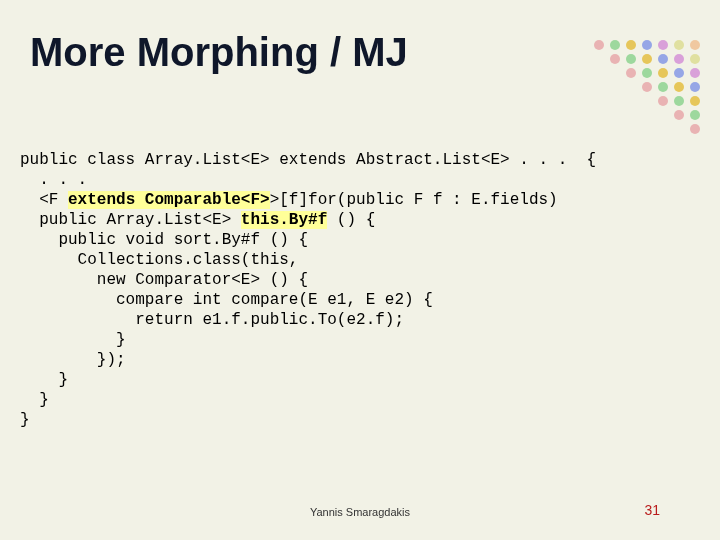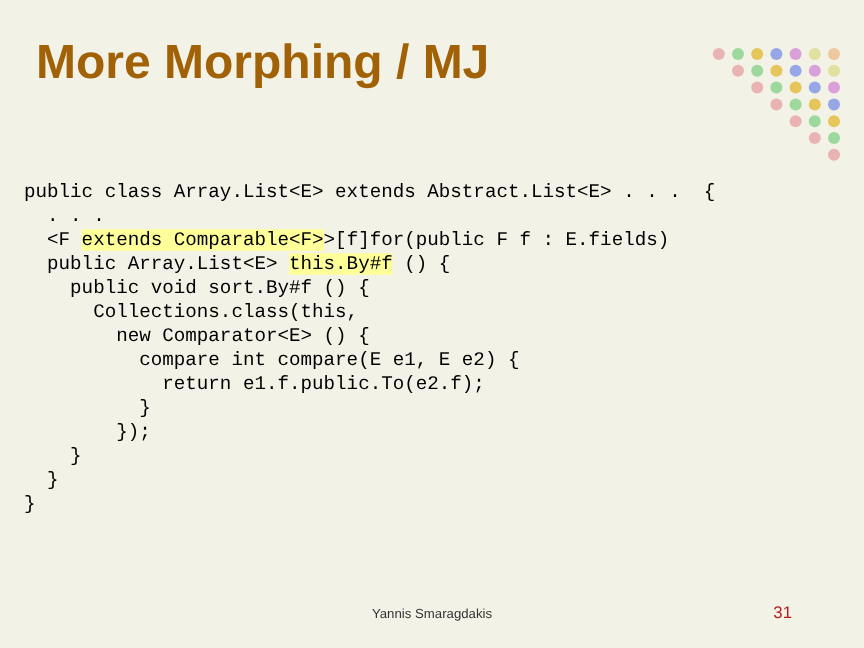--- a/index.html
+++ b/index.html
@@ -17,21 +17,21 @@
     height: 540px;
     position: relative;
     box-sizing: border-box;
   }
   .title {
     position: absolute;
     top: 30px;
     left: 30px;
     font-size: 40px;
     font-weight: bold;
-    color: #a16207;
+    color: #0f172a;
     font-family: Arial, sans-serif;
   }
   .dots {
     position: absolute;
     top: 40px;
     right: 20px;
     width: 160px;
     height: 100px;
   }
   .dot-row {
@@ -51,20 +51,21 @@
     left: 20px;
     right: 10px;
     font-family: "Courier New", monospace;
     font-size: 16px;
     line-height: 1.25;
     color: #000;
     white-space: pre;
   }
   .hl {
     background: #ffff99;
+    font-weight: bold;
   }
   .footer-author {
     position: absolute;
     bottom: 22px;
     left: 50%;
     transform: translateX(-50%);
     font-size: 11px;
     color: #333;
   }
   .footer-num {

